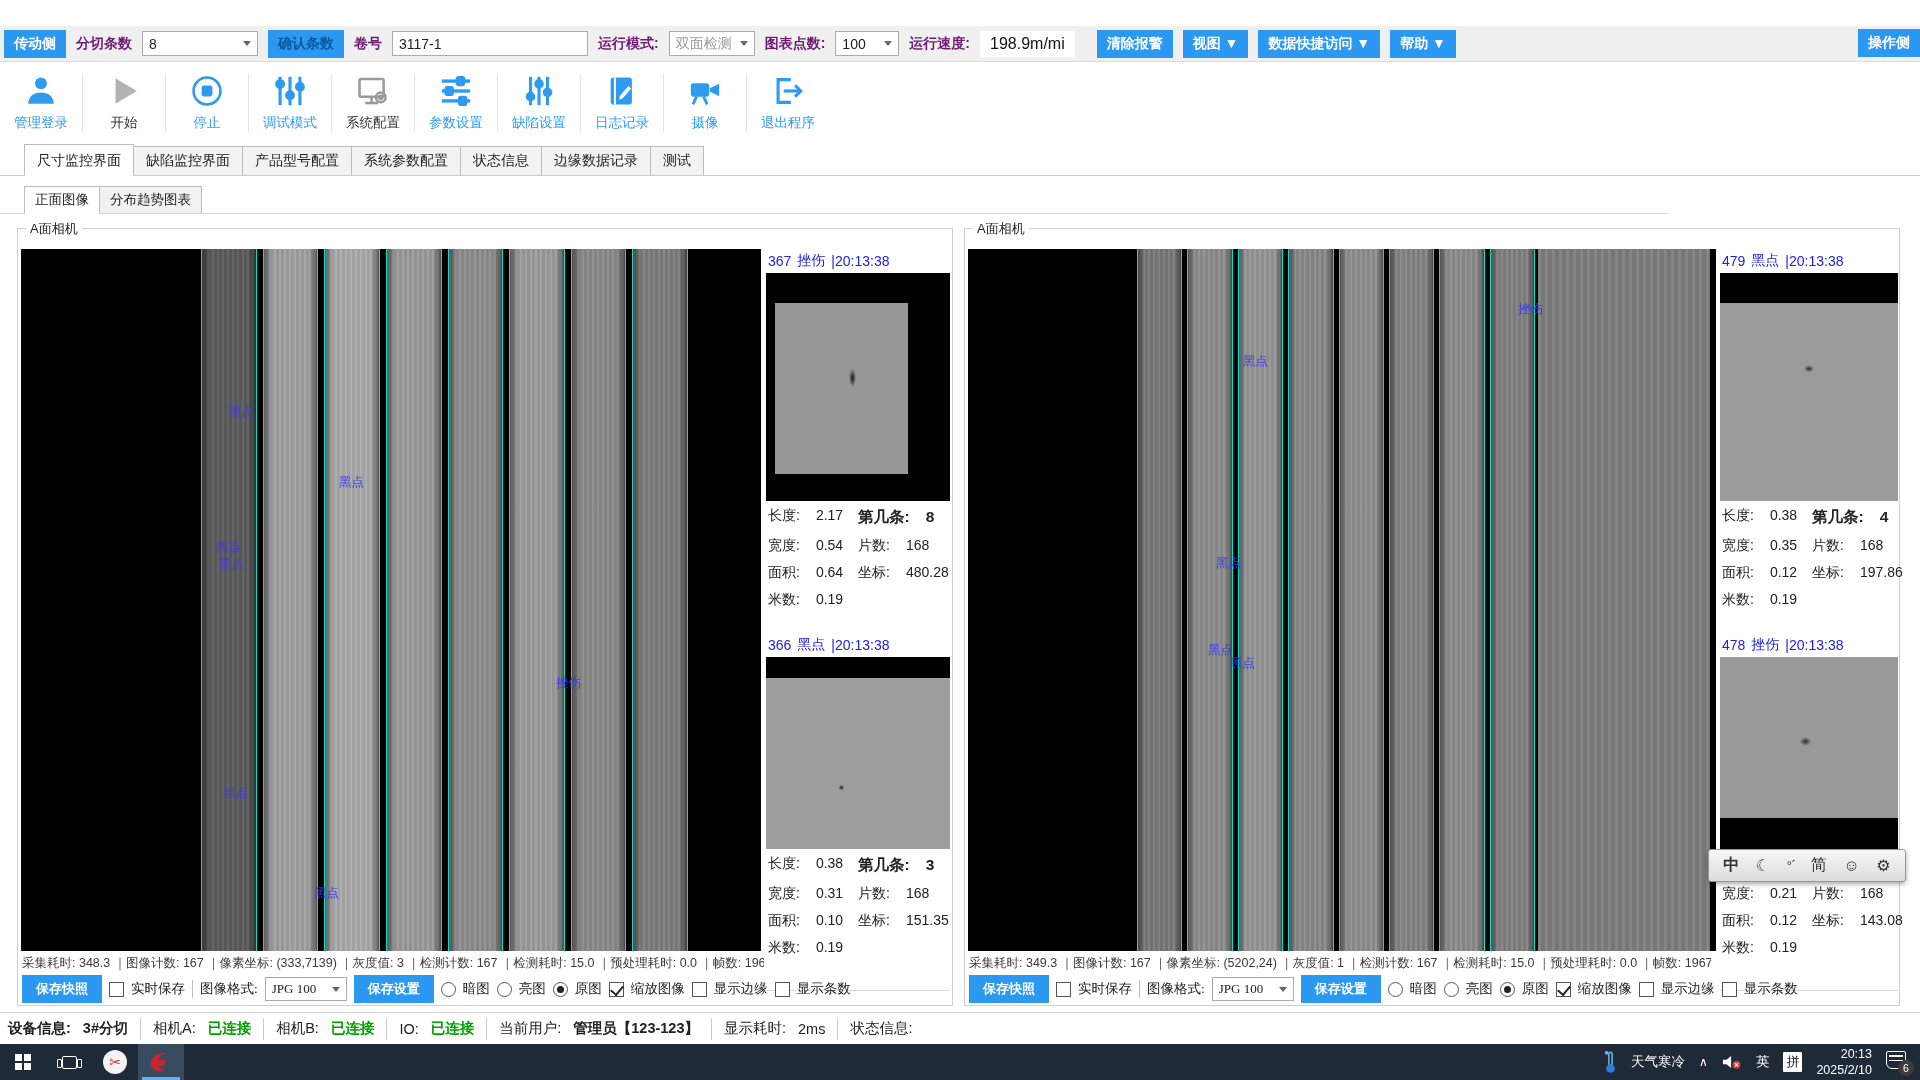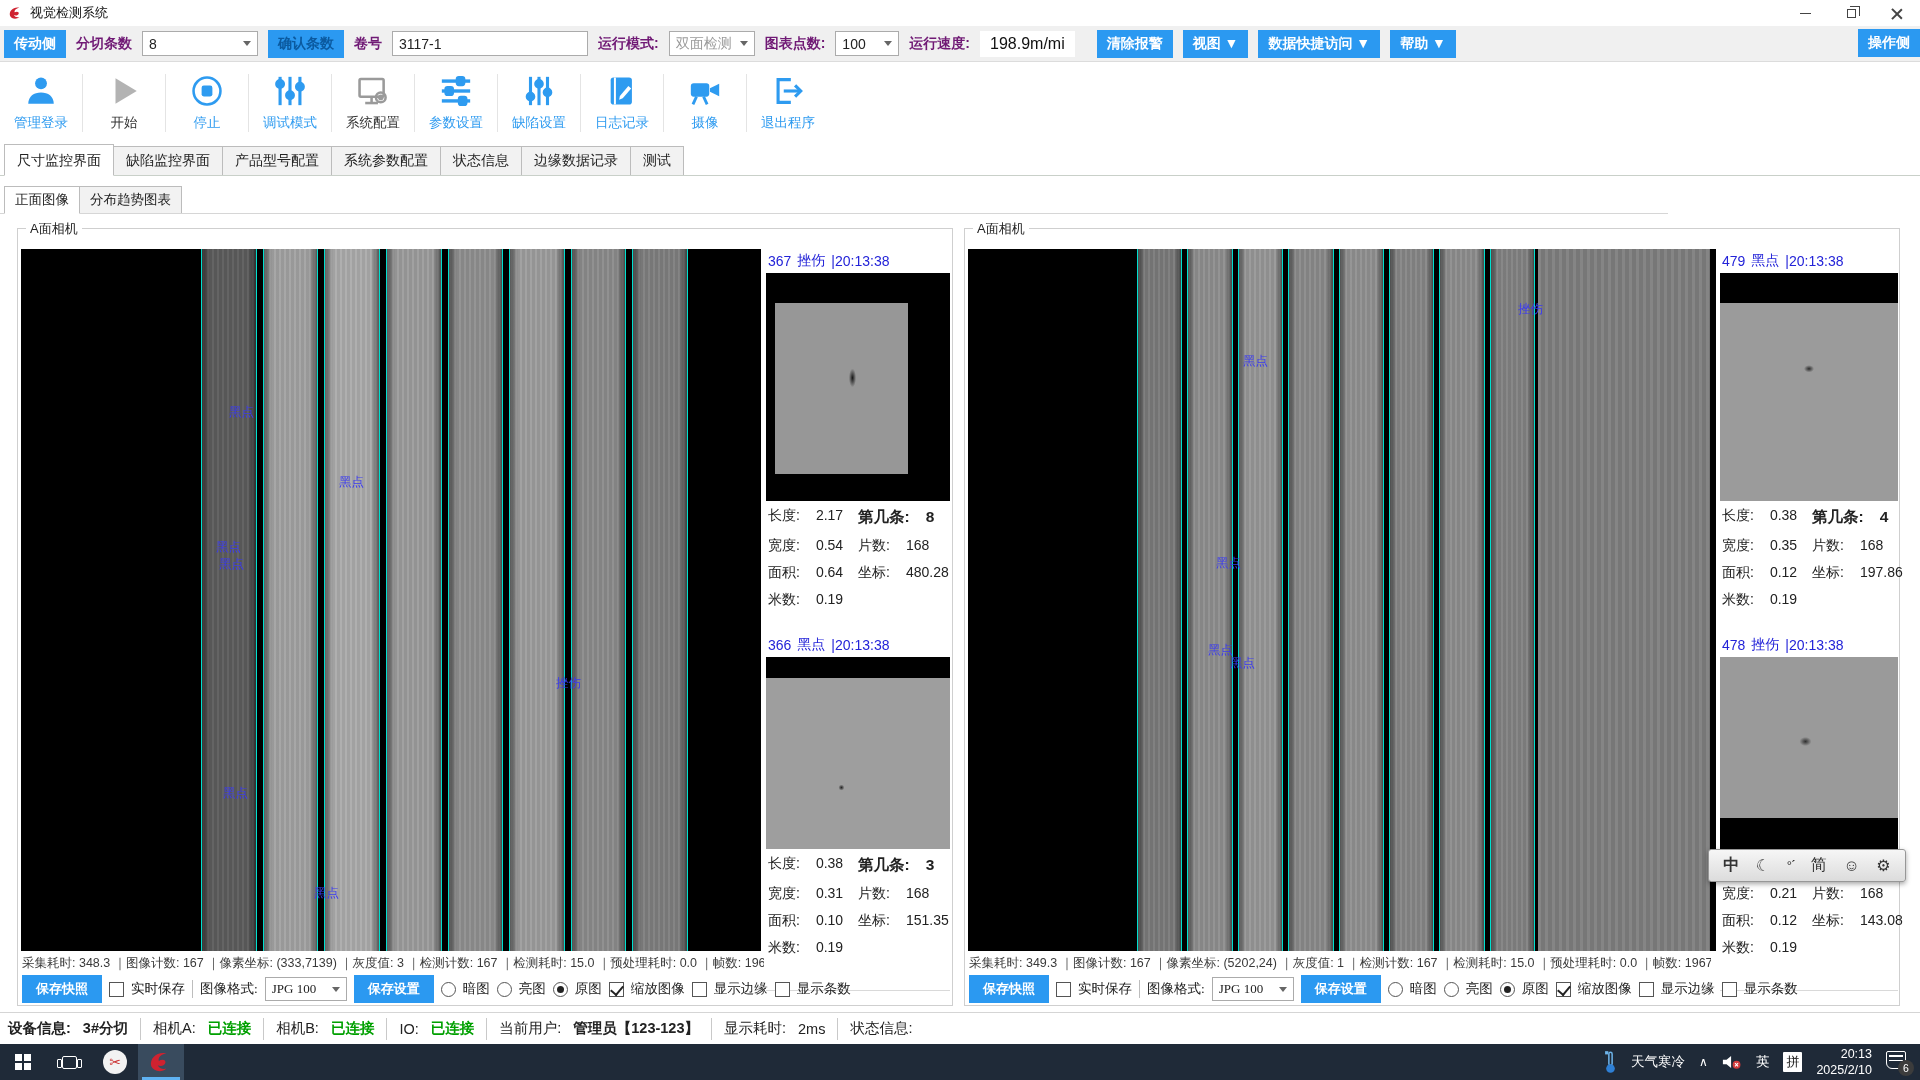--- a/index.html
+++ b/index.html
@@ -43,21 +43,21 @@
     gap:6px; cursor:pointer; }
   .tool-btn .tlabel{ font-size:13.5px; color:#2e9bf0; }
   .tool-btn .tlabel.dark{ color:#333; }
   .tdiv{ width:1px; height:58px; background:#e4e4e4; }
 
   
   .tabs-main{ position:absolute; left:0; top:146px; width:1920px; height:30px; display:flex; align-items:flex-end;
     border-bottom:1px solid #c9d0c9; padding-left:4px; }
   .tab{ border:1px solid #bcbcbc; border-bottom:none; background:#f2f2f2; font-size:14px; color:#222;
     padding:5px 12px 5px 12px; margin-right:-1px; cursor:pointer; }
-  .tab.active{ background:#fff; position:relative; padding-top:7px; margin-bottom:-1px; border-bottom:1px solid #fff; }
+  .tab.active{ background:#fff; position:relative; padding-top:7px; margin-bottom:-1px; border-bottom:1px solid #fff;margin-left:20px; }
   .tabs-sub{ position:absolute; left:0; top:186px; width:1668px; height:28px; display:flex; align-items:flex-end;
     border-bottom:1px solid #d6d6d6; padding-left:4px; }
   .tabs-sub .tab{ font-size:13.5px; padding:4px 10px; }
 
   
   .groupbox{ position:absolute; top:228px; height:778px; border:1px solid #cfcfcf; background:#fff; }
   .gb-label{ position:absolute; top:-9px; left:8px; background:#fff; padding:0 4px; font-size:13px; color:#222; }
   .cam-image{ position:absolute; left:3px; top:20px; width:740px; height:702px; background:#000; overflow:hidden; }
   .groupbox.b .cam-image{ width:748px; }
   .strip{ position:absolute; top:0; bottom:0; border-left:1px solid #00e0cf; border-right:1px solid #00e0cf;
@@ -140,37 +140,20 @@
   .notif .bubble{ width:20px; height:18px; border:1.5px solid #fff; border-radius:2px 2px 2px 6px; }
   .notif .bubble i{ display:block; height:1.5px; background:#fff; margin:3px 2px 0 2px; }
   .badge{ position:absolute; right:-4px; bottom:-3px; width:16px; height:16px; border-radius:50%; background:#3c3c3c;
     color:#fff; font-size:10.5px; display:flex; align-items:center; justify-content:center; }
 </style>
 </head>
 <body>
 
 <div class="screen">
 
-  <div class="titlebar">
-    <svg class="app-ico" viewBox="0 0 24 24">
-      <path fill="#cf2230" d="M3 16 C1 8 9 2 17 4 C12 5 9 8 10 11 C13 9 17 10 16 13 C15 16 11 16 9 15 C10 18 14 19 17 18 C13 22 5 21 3 16 Z"></path>
-    </svg>
-    <span class="ttl">视觉检测系统</span>
-    <div class="wbtns">
-      <div class="wbtn">
-          <span class="ic-min"></span>
-        </div>
-      <div class="wbtn">
-          <span class="ic-restore"></span>
-        </div>
-      <div class="wbtn">
-          <span class="ic-close"></span>
-        </div>
-    </div>
-  </div>
 
   <div class="toolbar">
     <button class="blue-btn" style="margin-left:4px;">传动侧</button>
     <span class="lbl">分切条数</span>
     <span class="dropdown" style="width:116px; justify-content:space-between;">
       <span>8</span>
         <span class="dd-arrow"></span>
     </span>
     <button class="blue-btn confirm-btn">确认条数</button>
     <span class="lbl">卷号</span>

